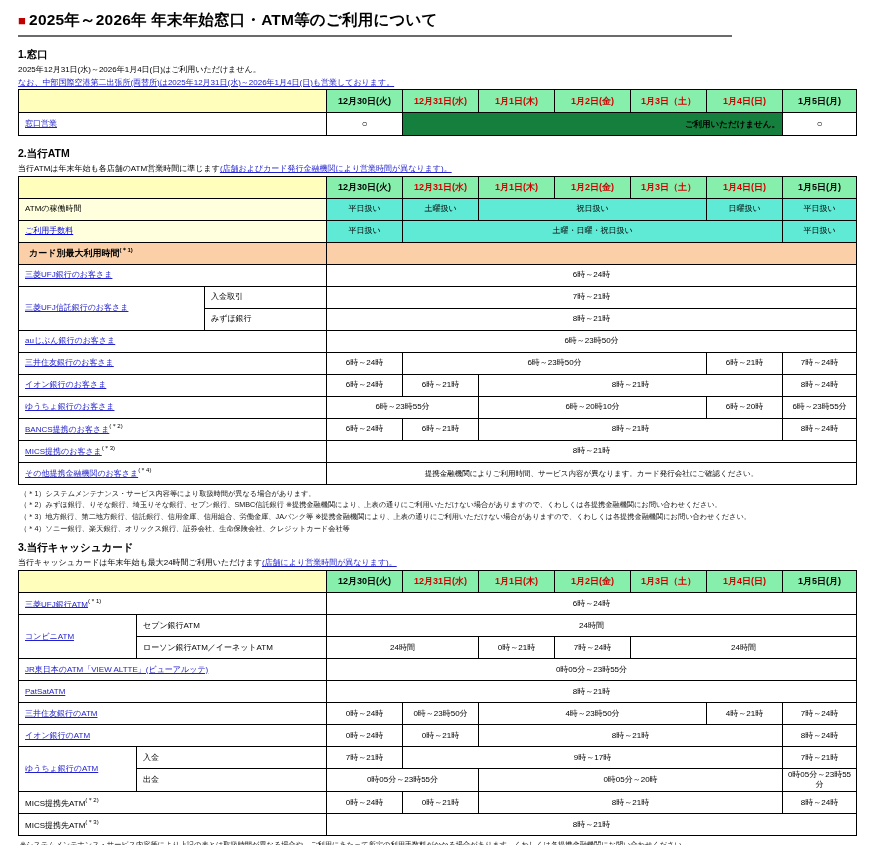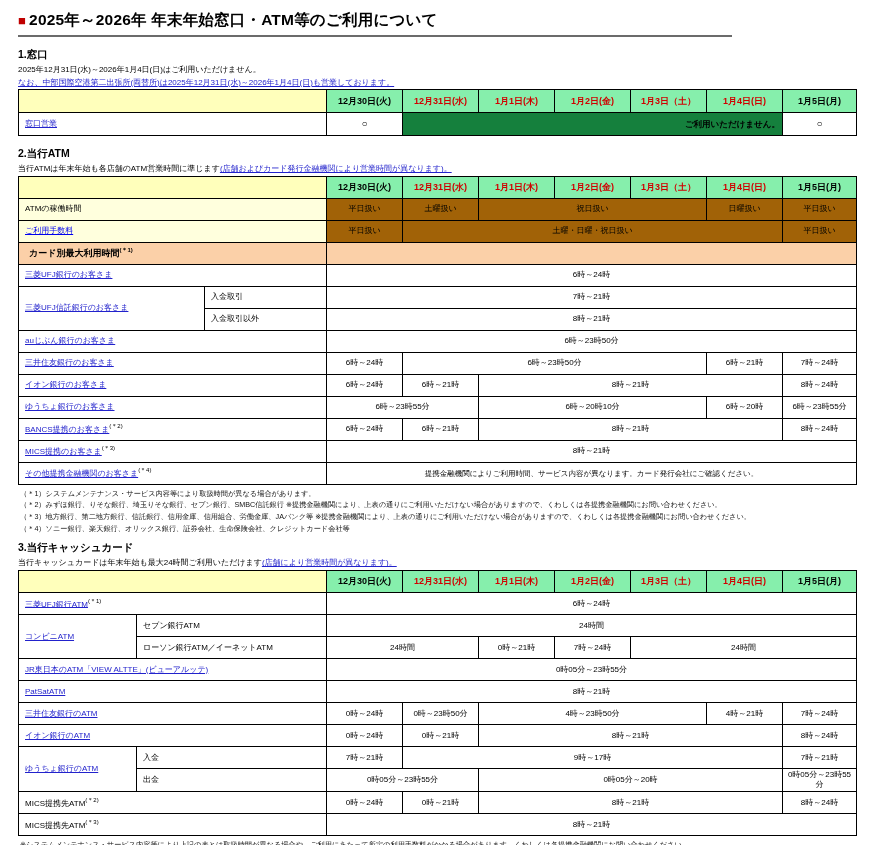--- a/index.html
+++ b/index.html
@@ -27,21 +27,21 @@
   
   table{border-collapse:collapse;width:838px;table-layout:fixed;}
   td,th{border:1px solid #000;font-size:8px;font-weight:normal;text-align:center;
         vertical-align:middle;padding:1px 2px;line-height:1.25;overflow:hidden;}
   .hd{background:#86efac;font-weight:bold;font-size:9px;height:15px;}
   .hd.red{color:#d00000;}
   .hd.blank{background:#ffffbb;}
   .lbl{background:#fff;text-align:left;padding-left:6px;font-size:8px;}
   .lbl-y{background:#ffffdd;text-align:left;padding-left:6px;}
   .lbl a{color:#2222cc;text-decoration:underline;}
-  .yel{background:#a16207;}
+  .yel{background:#5eead4;}
   .pink{background:#15803d;font-weight:bold;font-size:8.5px;text-align:right;}
   .orange{background:#fbd0a8;}
   .orange-lbl{background:#fbd0a8;text-align:left;padding-left:10px;font-weight:bold;font-size:9px;}
   .circ{font-size:10px;font-weight:bold;}
   .sub{font-size:6px;vertical-align:super;}
   .subcell{text-align:left;padding-left:6px;background:#fff;}
   .mini{font-size:7.5px;}
   .tbl1 td{height:20px;}
   .tbl2 td{height:19px;}
   .tbl3 td{height:19px;}
@@ -146,21 +146,21 @@
           <tr>
             <td class="lbl" colspan="2"><a href="#">三菱UFJ銀行のお客さま</a></td>
             <td colspan="7">6時～24時</td>
           </tr>
           <tr>
             <td class="lbl" rowspan="2"><a href="#">三菱UFJ信託銀行のお客さま</a></td>
             <td class="subcell">入金取引</td>
             <td colspan="7">7時～21時</td>
           </tr>
           <tr>
-            <td class="subcell">入金取引以外</td>
+            <td class="subcell">みずほ銀行</td>
             <td colspan="7">8時～21時</td>
           </tr>
           <tr>
             <td class="lbl" colspan="2"><a href="#">auじぶん銀行のお客さま</a></td>
             <td colspan="7">6時～23時50分</td>
           </tr>
           <tr>
             <td class="lbl" colspan="2"><a href="#">三井住友銀行のお客さま</a></td>
             <td>6時～24時</td>
             <td colspan="4">6時～23時50分</td>

